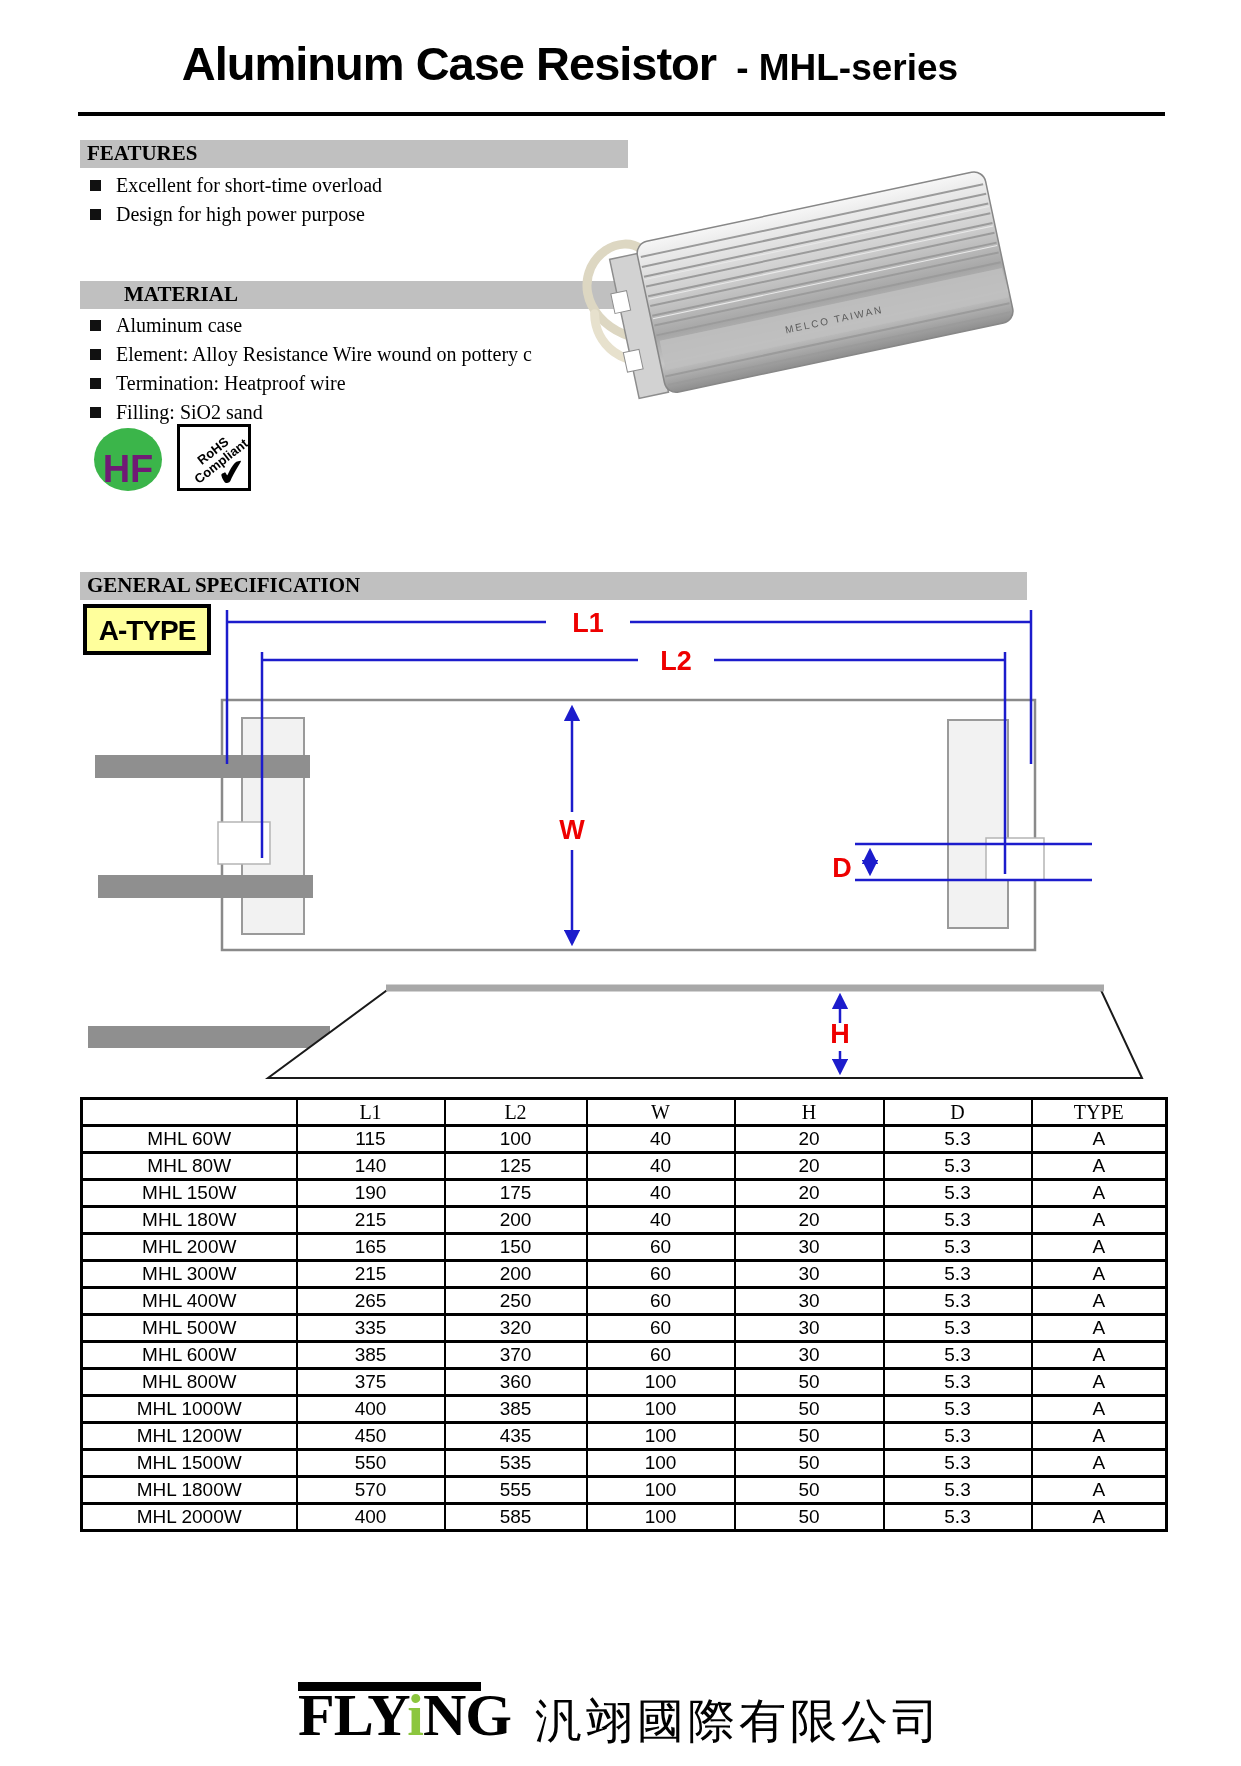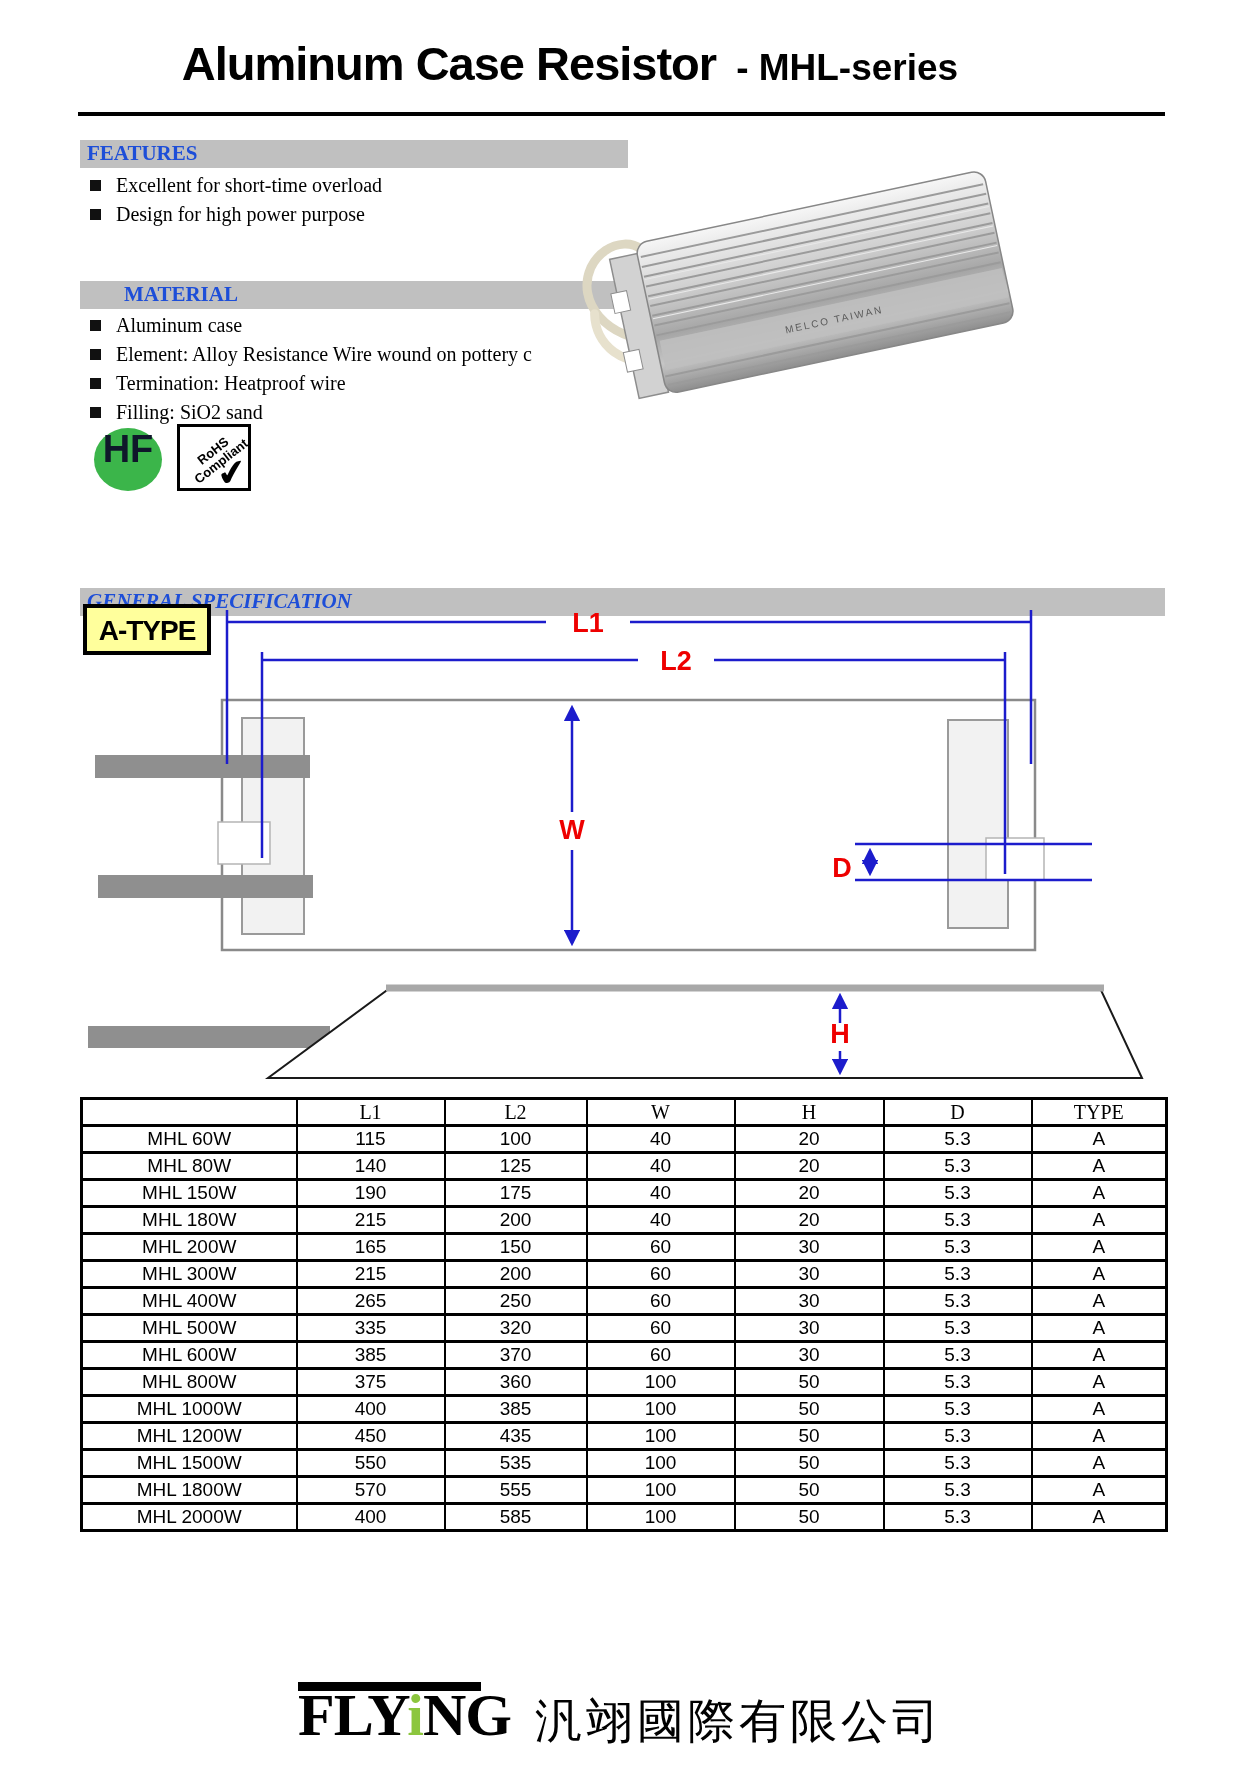--- a/index.html
+++ b/index.html
@@ -15,38 +15,38 @@
     font-family:"Liberation Sans", sans-serif; font-weight:bold; white-space:nowrap;
   }
   .title-main  { font-size:47px; letter-spacing:-1px; }
   .title-series{ font-size:37px; margin-left:20px; }
   .title-rule  { position:absolute; top:112px; left:78px; width:1087px; height:4px; background:#000; }
 
   
   .sec-bar {
     position:absolute; background:#c0c0c0; height:28px; line-height:27px;
     font-weight:bold; font-size:21px; padding-left:7px;
-    font-family:"Liberation Serif", serif; color:#1d4ed8;
+    font-family:"Liberation Serif", serif; color:#000000;
   }
   #features-bar { top:140px; left:80px; width:548px; }
   #material-bar { top:281px; left:80px; width:548px;padding-left:44px; }
-  #genspec-bar  { top:588px; left:80px; width:1085px;font-style:italic; }
+  #genspec-bar  { top:572px; left:80px; width:947px; }
 
   
   .bullets { position:absolute; left:90px; width:545px; }
   #features-list { top:171px; }
   #material-list { top:311px; }
   .bullet { display:flex; align-items:center; height:29px; font-size:20px; white-space:nowrap; overflow:hidden; }
   .bullet .sq { width:11px; height:11px; background:#111; margin-right:15px; flex:none; }
 
   
   .hf-badge {
     position:absolute; top:428px; left:94px; width:68px; height:63px; border-radius:50%;
-    background:#3bb54a; display:flex; align-items:flex-start; justify-content:center;
-    font-family:"Liberation Sans", sans-serif; font-weight:bold; font-size:38px; color:#0f172a;
+    background:#3bb54a; display:flex; align-items:flex-end; justify-content:center;
+    font-family:"Liberation Sans", sans-serif; font-weight:bold; font-size:38px; color:#701a75;
   }
   .rohs-badge {
     position:absolute; top:424px; left:177px; width:74px; height:67px;
     border:3px solid #000; background:#fff; overflow:hidden;
   }
   .rohs-text {
     position:absolute; top:16px; left:-10px; width:94px; transform:rotate(-38deg);
     font-family:"Liberation Sans", sans-serif; font-weight:bold; font-size:13px;
     line-height:13px; text-align:center; color:#000;
   }

